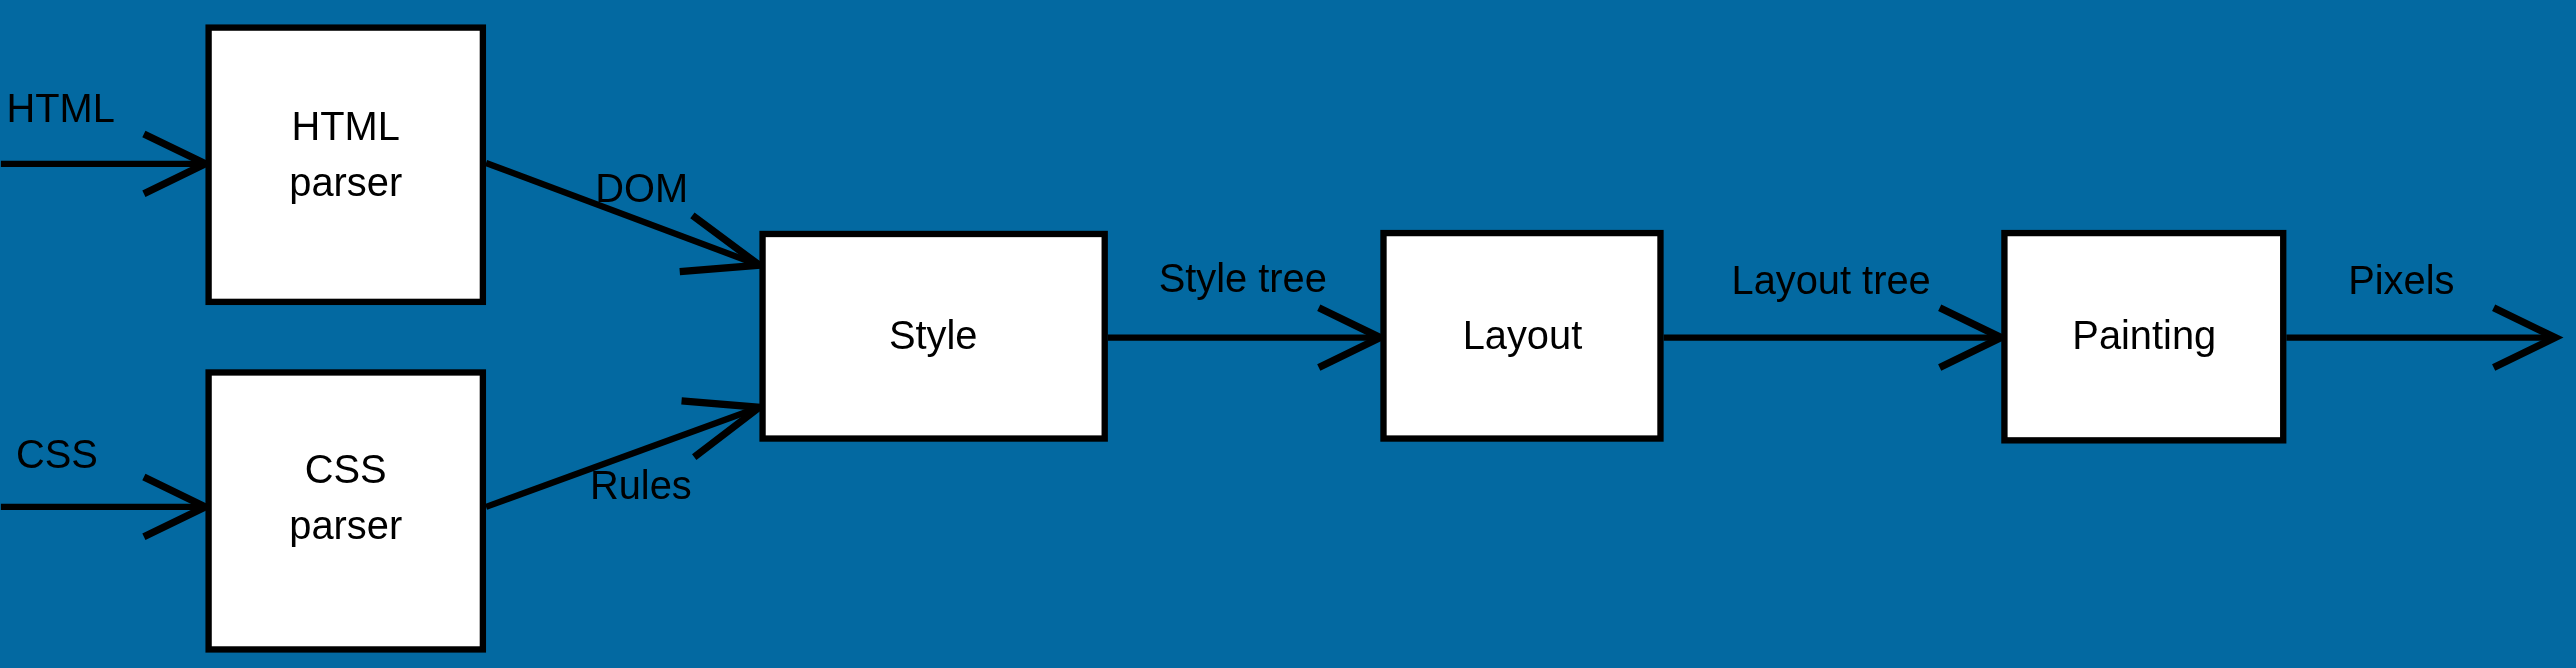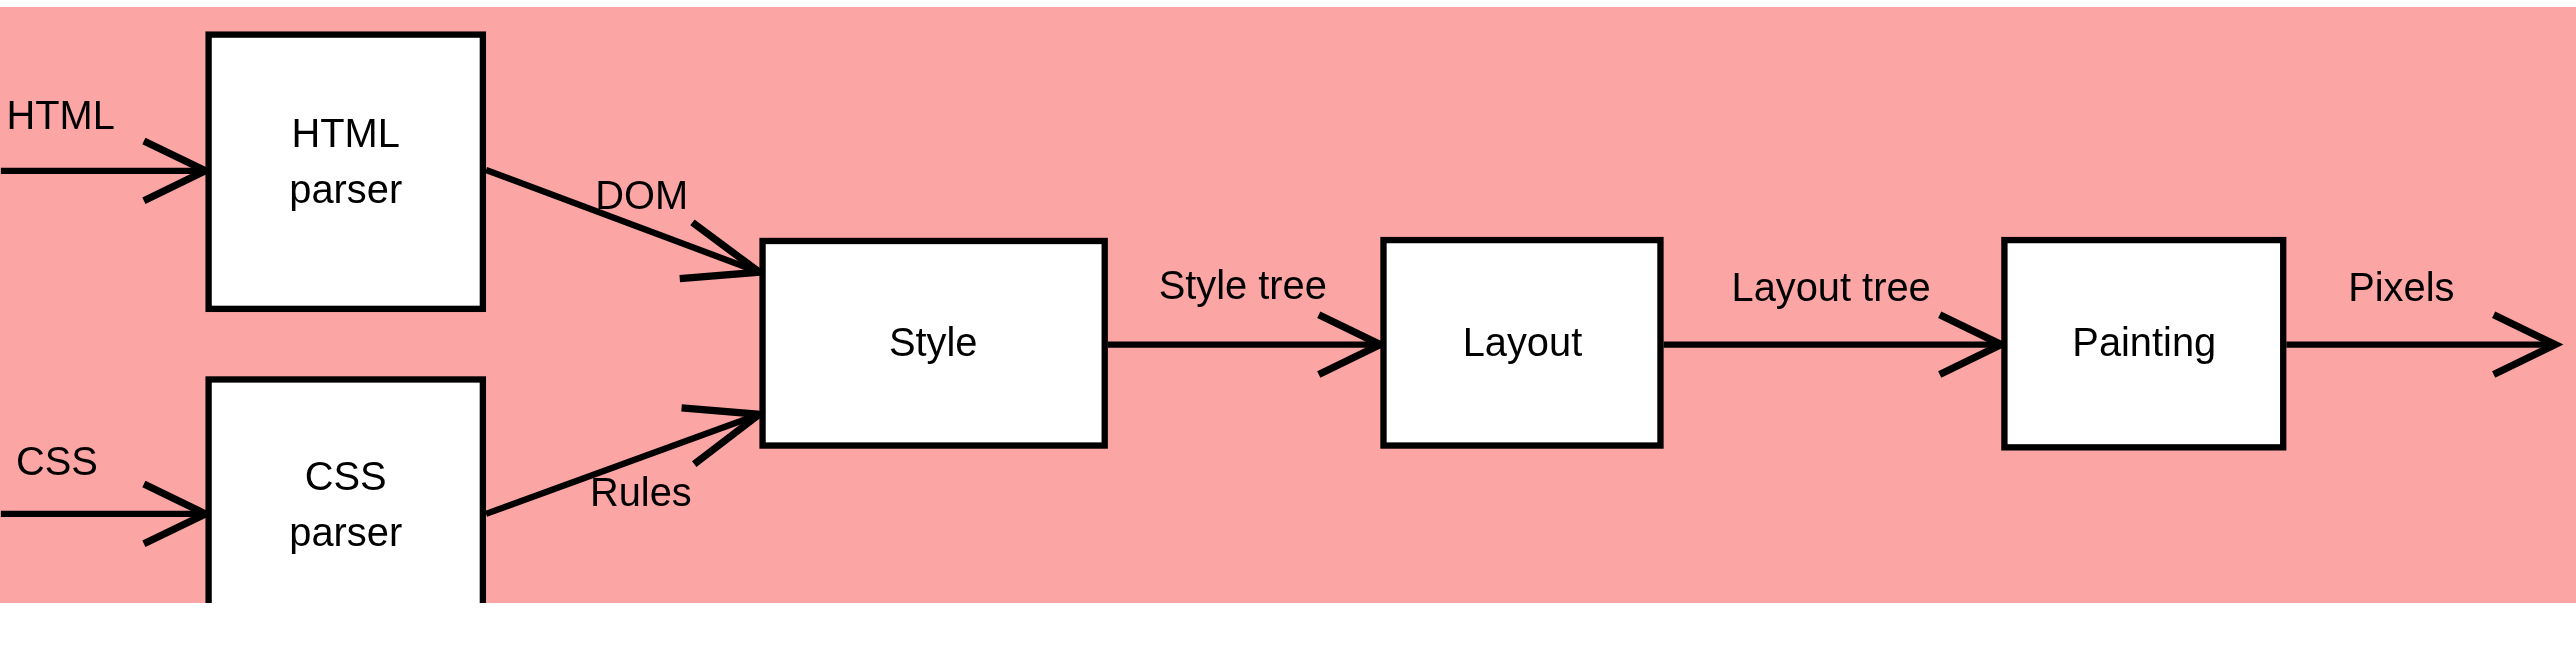--- a/index.html
+++ b/index.html
@@ -6,24 +6,23 @@
     margin: 0;
     padding: 0;
     background: #ffffff;
   }
   body {
     font-family: "Liberation Sans", sans-serif;
   }
   #diagram-root {
     position: relative;
     width: 2576px;
-    height: 596px;
-    background: #fca5a5;
+    height: 668px;
+    background: #0369a1;
     overflow: hidden;
-    margin-top: 7px;
   }
   #flow-svg {
     position: absolute;
     top: 0;
     left: 0;
     width: 2576px;
     height: 668px;
     display: block;
   }
   .node-rect {

